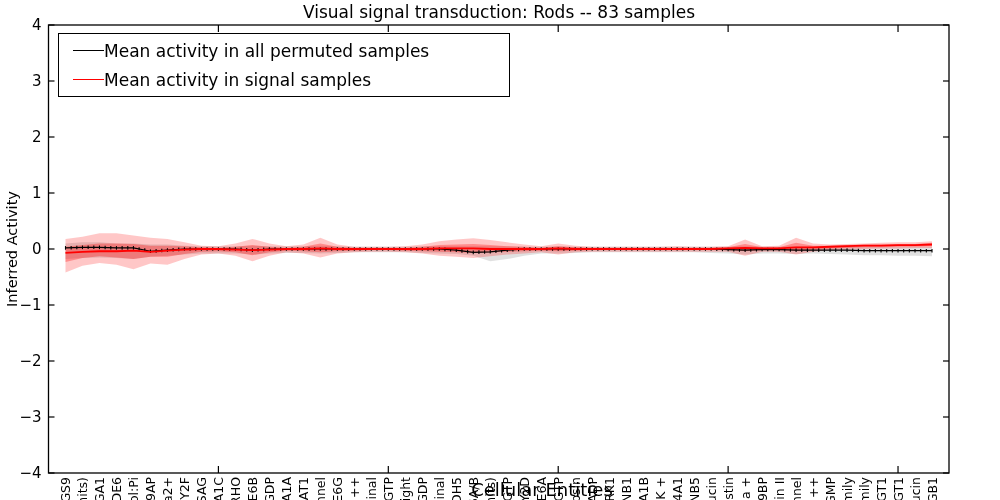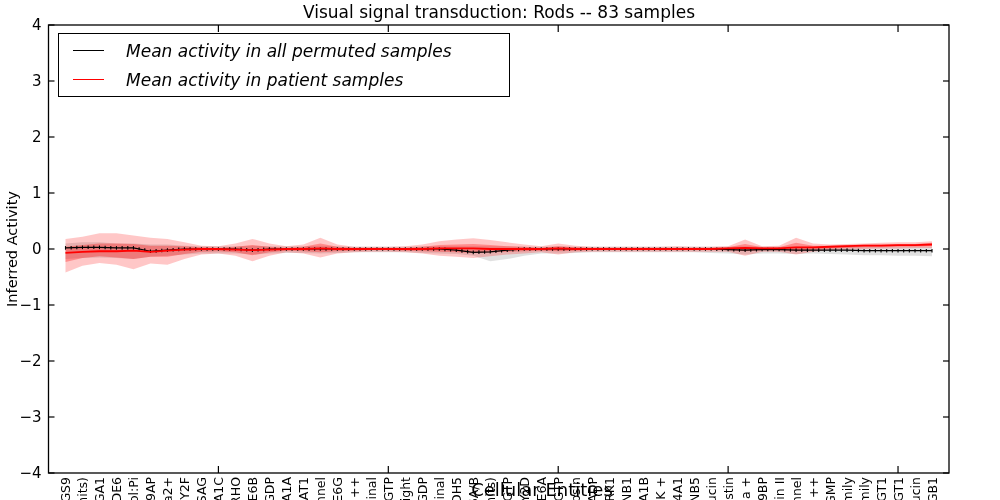--- a/index.html
+++ b/index.html
@@ -33,21 +33,21 @@
     box-sizing:border-box;
     display:flex;flex-direction:column;justify-content:center;
     gap:9px;
   }
   .legend-row{display:flex;align-items:center;}
   .legend-line{
     width:31px;height:0;border-top:1.6px solid #000;
     margin-left:14px;flex:0 0 31px;
   }
   .legend-text{
-    margin-left:22px;font-size:17px;white-space:nowrap;font-style:italic;
+    font-size:17px;white-space:nowrap;
   }
 </style>
 </head>
 <body>
 
 <div id="figure">
   <svg id="plot-svg" width="1000" height="500" viewBox="0 0 1000 500">
       <polygon points="65.49056603773585,243.40000000000003 82.48113207547169,242.28 99.47169811320754,242.28 116.4622641509434,243.40000000000003 133.45283018867923,243.40000000000003 150.44339622641508,244.51999999999998 167.43396226415095,244.51999999999998 184.4245283018868,245.64000000000001 201.41509433962264,246.20000000000002 218.4056603773585,246.20000000000002 235.39622641509433,246.20000000000002 252.38679245283018,245.64000000000001 269.37735849056605,246.20000000000002 286.3679245283019,246.20000000000002 303.35849056603774,246.20000000000002 320.3490566037736,245.64000000000001 337.33962264150944,246.20000000000002 354.3301886792453,246.76 371.3207547169811,246.76 388.311320754717,246.76 405.3018867924528,246.76 422.29245283018867,246.20000000000002 439.2830188679245,246.20000000000002 456.27358490566036,246.20000000000002 473.2641509433962,246.20000000000002 490.25471698113205,246.20000000000002 507.24528301886795,246.20000000000002 524.2358490566038,246.76 541.2264150943397,246.76 558.2169811320755,246.20000000000002 575.2075471698113,246.76 592.1981132075472,246.76 609.188679245283,246.76 626.1792452830189,246.76 643.1698113207547,246.76 660.1603773584906,246.76 677.1509433962265,246.76 694.1415094339623,246.76 711.1320754716982,246.76 728.122641509434,246.76 745.1132075471698,246.20000000000002 762.1037735849056,246.76 779.0943396226415,246.76 796.0849056603773,246.20000000000002 813.0754716981132,246.76 830.066037735849,246.76 847.0566037735849,246.76 864.0471698113207,246.76 881.0377358490566,246.76 898.0283018867924,246.76 915.0188679245283,246.76 932.0094339622641,246.76 932.0094339622641,256.28 915.0188679245283,255.72 898.0283018867924,255.72 881.0377358490566,255.16 864.0471698113207,255.16 847.0566037735849,254.6 830.066037735849,254.04 813.0754716981132,253.48000000000002 796.0849056603773,254.04 779.0943396226415,253.48000000000002 762.1037735849056,253.48000000000002 745.1132075471698,254.6 728.122641509434,253.48000000000002 711.1320754716982,252.92 694.1415094339623,252.36 677.1509433962265,252.36 660.1603773584906,252.36 643.1698113207547,252.36 626.1792452830189,252.36 609.188679245283,252.36 592.1981132075472,252.36 575.2075471698113,252.92 558.2169811320755,253.48000000000002 541.2264150943397,253.48000000000002 524.2358490566038,255.72 507.24528301886795,259.08000000000004 490.25471698113205,261.32000000000005 473.2641509433962,255.72 456.27358490566036,254.04 439.2830188679245,253.48000000000002 422.29245283018867,252.92 405.3018867924528,252.36 388.311320754717,252.36 371.3207547169811,252.36 354.3301886792453,252.36 337.33962264150944,252.92 320.3490566037736,253.48000000000002 303.35849056603774,252.92 286.3679245283019,252.92 269.37735849056605,253.48000000000002 252.38679245283018,254.6 235.39622641509433,253.48000000000002 218.4056603773585,253.48000000000002 201.41509433962264,253.48000000000002 184.4245283018868,254.6 167.43396226415095,255.72 150.44339622641508,256.84000000000003 133.45283018867923,259.08000000000004 116.4622641509434,257.96000000000004 99.47169811320754,257.4 82.48113207547169,257.96000000000004 65.49056603773585,259.08000000000004" fill="#bbbbbb" fill-opacity="0.45" stroke="none"></polygon>
       <polygon points="65.49056603773585,238.92000000000002 82.48113207547169,236.68 99.47169811320754,233.32 116.4622641509434,233.32 133.45283018867923,235.56 150.44339622641508,237.79999999999998 167.43396226415095,238.92000000000002 184.4245283018868,242.28 201.41509433962264,245.64000000000001 218.4056603773585,246.20000000000002 235.39622641509433,243.40000000000003 252.38679245283018,238.92000000000002 269.37735849056605,243.40000000000003 286.3679245283019,246.20000000000002 303.35849056603774,244.51999999999998 320.3490566037736,237.79999999999998 337.33962264150944,244.51999999999998 354.3301886792453,246.76 371.3207547169811,246.76 388.311320754717,246.76 405.3018867924528,246.20000000000002 422.29245283018867,244.51999999999998 439.2830188679245,241.16000000000003 456.27358490566036,239.48000000000002 473.2641509433962,238.35999999999999 490.25471698113205,240.04 507.24528301886795,242.28 524.2358490566038,244.51999999999998 541.2264150943397,246.20000000000002 558.2169811320755,243.40000000000003 575.2075471698113,245.64000000000001 592.1981132075472,246.76 609.188679245283,246.76 626.1792452830189,246.76 643.1698113207547,246.76 660.1603773584906,246.76 677.1509433962265,246.20000000000002 694.1415094339623,246.76 711.1320754716982,246.76 728.122641509434,246.20000000000002 745.1132075471698,239.48000000000002 762.1037735849056,246.20000000000002 779.0943396226415,245.64000000000001 796.0849056603773,237.79999999999998 813.0754716981132,243.40000000000003 830.066037735849,244.51999999999998 847.0566037735849,243.96 864.0471698113207,243.40000000000003 881.0377358490566,242.83999999999997 898.0283018867924,242.28 915.0188679245283,242.28 932.0094339622641,241.16000000000003 932.0094339622641,247.88000000000002 915.0188679245283,247.88000000000002 898.0283018867924,248.44 881.0377358490566,248.44 864.0471698113207,249 847.0566037735849,249.56 830.066037735849,250.12 813.0754716981132,251.79999999999998 796.0849056603773,254.6 779.0943396226415,251.79999999999998 762.1037735849056,251.79999999999998 745.1132075471698,255.72 728.122641509434,251.79999999999998 711.1320754716982,251.79999999999998 694.1415094339623,251.79999999999998 677.1509433962265,251.79999999999998 660.1603773584906,251.79999999999998 643.1698113207547,251.79999999999998 626.1792452830189,251.79999999999998 609.188679245283,251.79999999999998 592.1981132075472,251.79999999999998 575.2075471698113,252.36 558.2169811320755,254.6 541.2264150943397,252.36 524.2358490566038,253.48000000000002 507.24528301886795,254.6 490.25471698113205,256.28 473.2641509433962,257.96000000000004 456.27358490566036,256.84000000000003 439.2830188679245,255.72 422.29245283018867,253.48000000000002 405.3018867924528,252.36 388.311320754717,251.79999999999998 371.3207547169811,251.79999999999998 354.3301886792453,252.36 337.33962264150944,253.48000000000002 320.3490566037736,257.4 303.35849056603774,253.48000000000002 286.3679245283019,252.36 269.37735849056605,255.72 252.38679245283018,261.32000000000005 235.39622641509433,255.72 218.4056603773585,253.48000000000002 201.41509433962264,254.6 184.4245283018868,259.08000000000004 167.43396226415095,264.68 150.44339622641508,263.56 133.45283018867923,269.15999999999997 116.4622641509434,264.68 99.47169811320754,263 82.48113207547169,265.79999999999995 65.49056603773585,272.52" fill="#ff0000" fill-opacity="0.22" stroke="none"></polygon>
       <polygon points="65.49056603773585,246.76 82.48113207547169,245.07999999999998 99.47169811320754,243.40000000000003 116.4622641509434,243.40000000000003 133.45283018867923,243.96 150.44339622641508,245.64000000000001 167.43396226415095,245.64000000000001 184.4245283018868,246.20000000000002 201.41509433962264,247.32 218.4056603773585,247.88000000000002 235.39622641509433,246.76 252.38679245283018,245.07999999999998 269.37735849056605,246.76 286.3679245283019,247.88000000000002 303.35849056603774,246.76 320.3490566037736,243.40000000000003 337.33962264150944,246.76 354.3301886792453,247.88000000000002 371.3207547169811,247.88000000000002 388.311320754717,247.88000000000002 405.3018867924528,247.88000000000002 422.29245283018867,246.76 439.2830188679245,245.07999999999998 456.27358490566036,244.51999999999998 473.2641509433962,243.96 490.25471698113205,245.07999999999998 507.24528301886795,246.20000000000002 524.2358490566038,246.76 541.2264150943397,247.88000000000002 558.2169811320755,246.20000000000002 575.2075471698113,247.32 592.1981132075472,247.88000000000002 609.188679245283,247.88000000000002 626.1792452830189,247.88000000000002 643.1698113207547,247.88000000000002 660.1603773584906,247.88000000000002 677.1509433962265,247.88000000000002 694.1415094339623,247.88000000000002 711.1320754716982,247.88000000000002 728.122641509434,247.32 745.1132075471698,243.96 762.1037735849056,247.32 779.0943396226415,247.32 796.0849056603773,242.83999999999997 813.0754716981132,245.64000000000001 830.066037735849,245.64000000000001 847.0566037735849,245.07999999999998 864.0471698113207,244.51999999999998 881.0377358490566,244.51999999999998 898.0283018867924,243.96 915.0188679245283,243.96 932.0094339622641,242.83999999999997 932.0094339622641,246.20000000000002 915.0188679245283,246.76 898.0283018867924,246.76 881.0377358490566,247.32 864.0471698113207,247.32 847.0566037735849,247.88000000000002 830.066037735849,248.44 813.0754716981132,249.56 796.0849056603773,250.67999999999998 779.0943396226415,250.12 762.1037735849056,250.12 745.1132075471698,251.24 728.122641509434,250.12 711.1320754716982,250.12 694.1415094339623,250.12 677.1509433962265,250.12 660.1603773584906,250.12 643.1698113207547,250.12 626.1792452830189,250.12 609.188679245283,250.12 592.1981132075472,250.12 575.2075471698113,250.67999999999998 558.2169811320755,251.24 541.2264150943397,250.67999999999998 524.2358490566038,251.24 507.24528301886795,251.79999999999998 490.25471698113205,252.36 473.2641509433962,252.92 456.27358490566036,252.36 439.2830188679245,251.79999999999998 422.29245283018867,251.24 405.3018867924528,250.67999999999998 388.311320754717,250.12 371.3207547169811,250.12 354.3301886792453,250.67999999999998 337.33962264150944,251.24 320.3490566037736,252.36 303.35849056603774,251.24 286.3679245283019,250.67999999999998 269.37735849056605,252.36 252.38679245283018,255.16 235.39622641509433,252.36 218.4056603773585,251.24 201.41509433962264,251.79999999999998 184.4245283018868,254.04 167.43396226415095,256.84000000000003 150.44339622641508,256.84000000000003 133.45283018867923,259.08000000000004 116.4622641509434,257.4 99.47169811320754,256.28 82.48113207547169,257.96000000000004 65.49056603773585,261.88" fill="#ff0000" fill-opacity="0.3" stroke="none"></polygon>
@@ -305,16 +305,16 @@
 
   <div class="x-label">Cellular Entities</div>
 
   <div class="legend">
     <div class="legend-row">
       <div class="legend-line" style="border-top-color: rgb(0, 0, 0);"></div>
       <span class="legend-text">Mean activity in all permuted samples</span>
     </div>
     <div class="legend-row">
       <div class="legend-line" style="border-top-color: rgb(255, 0, 0);"></div>
-      <span class="legend-text">Mean activity in patient samples</span>
+      <span class="legend-text">Mean activity in signal samples</span>
     </div>
   </div>
 </div>
 
 </body></html>

